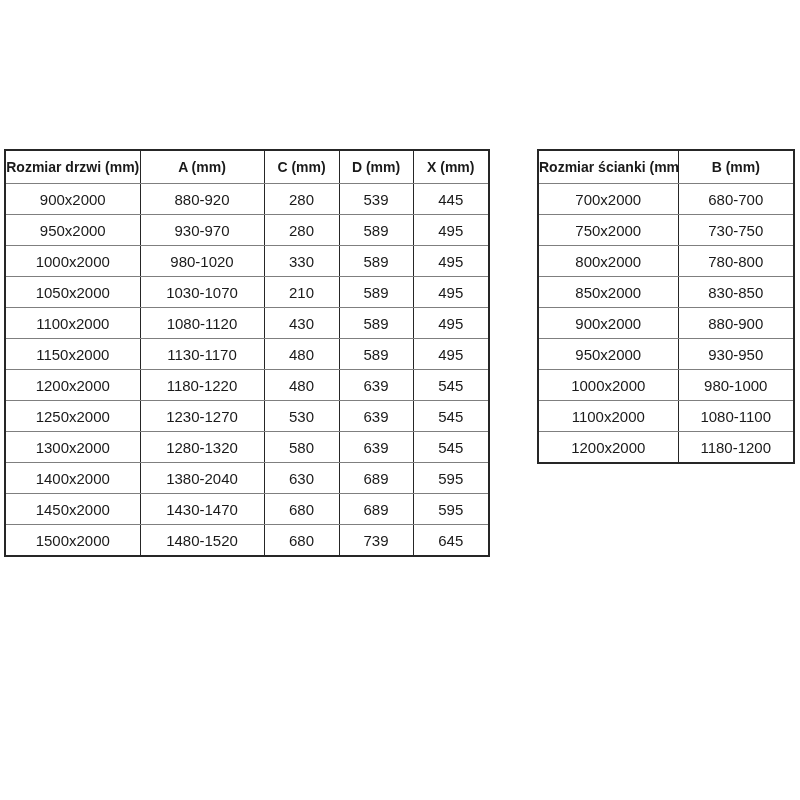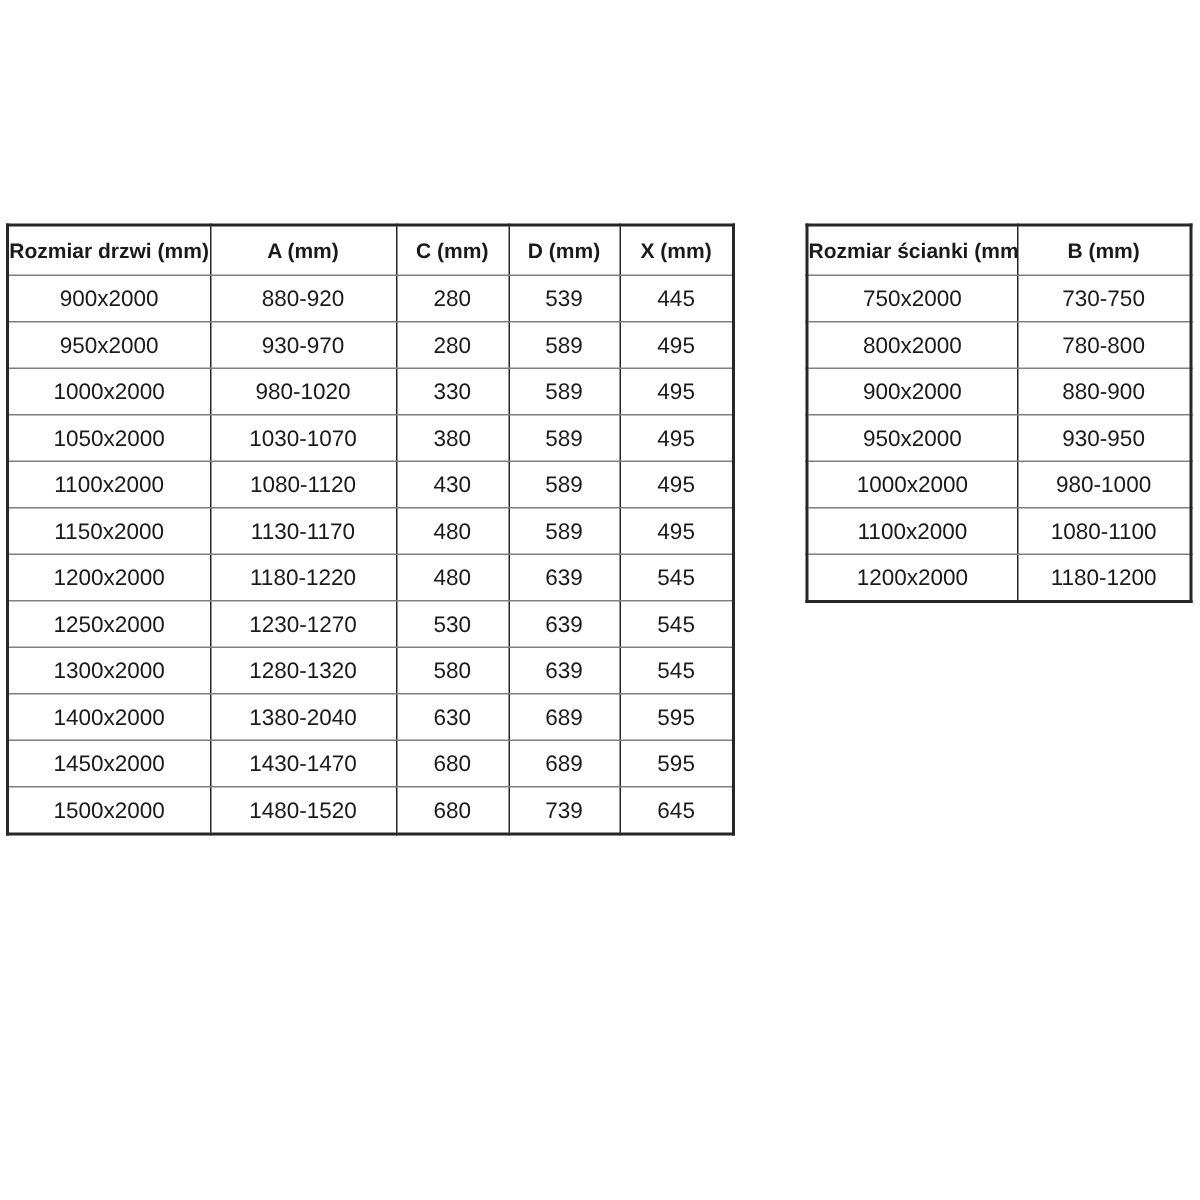--- a/index.html
+++ b/index.html
@@ -88,21 +88,21 @@
       <tr>
           <td>1000x2000</td>
           <td>980-1020</td>
           <td>330</td>
           <td>589</td>
           <td>495</td>
         </tr>
       <tr>
           <td>1050x2000</td>
           <td>1030-1070</td>
-          <td>380</td>
+          <td>210</td>
           <td>589</td>
           <td>495</td>
         </tr>
       <tr>
           <td>1100x2000</td>
           <td>1080-1120</td>
           <td>430</td>
           <td>589</td>
           <td>495</td>
         </tr>
@@ -164,28 +164,36 @@
         <col style="width:116px">
     </colgroup>
     <thead>
       <tr>
         <th>Rozmiar ścianki (mm)</th>
         <th>B (mm)</th>
       </tr>
     </thead>
     <tbody>
       <tr>
+          <td>700x2000</td>
+          <td>680-700</td>
+        </tr>
+      <tr>
           <td>750x2000</td>
           <td>730-750</td>
         </tr>
       <tr>
           <td>800x2000</td>
           <td>780-800</td>
         </tr>
       <tr>
+          <td>850x2000</td>
+          <td>830-850</td>
+        </tr>
+      <tr>
           <td>900x2000</td>
           <td>880-900</td>
         </tr>
       <tr>
           <td>950x2000</td>
           <td>930-950</td>
         </tr>
       <tr>
           <td>1000x2000</td>
           <td>980-1000</td>

